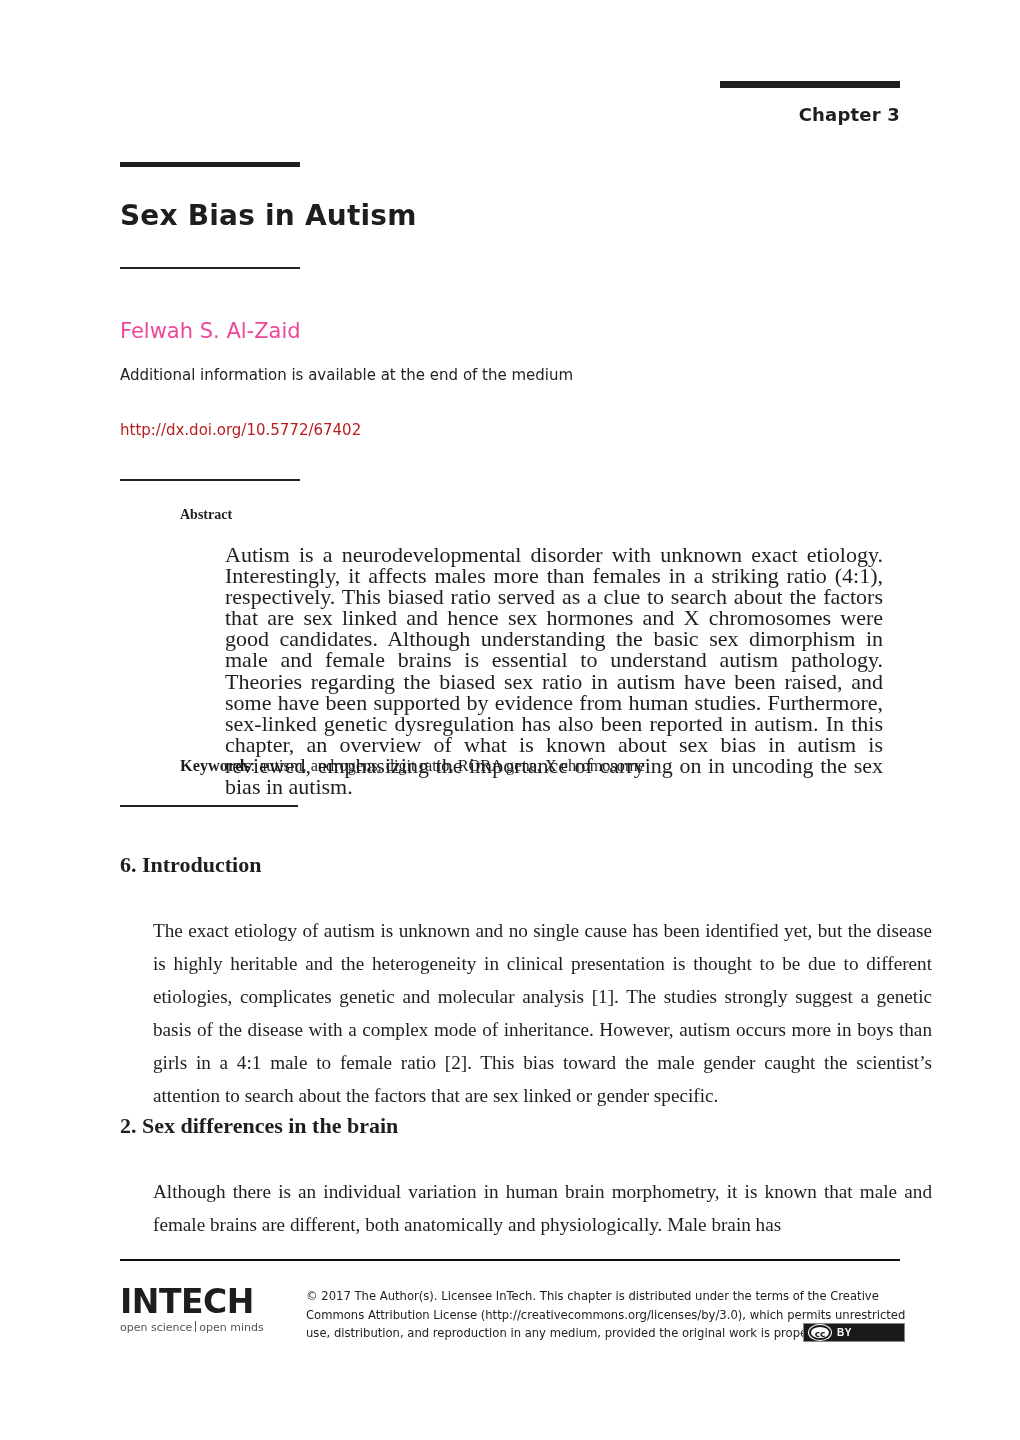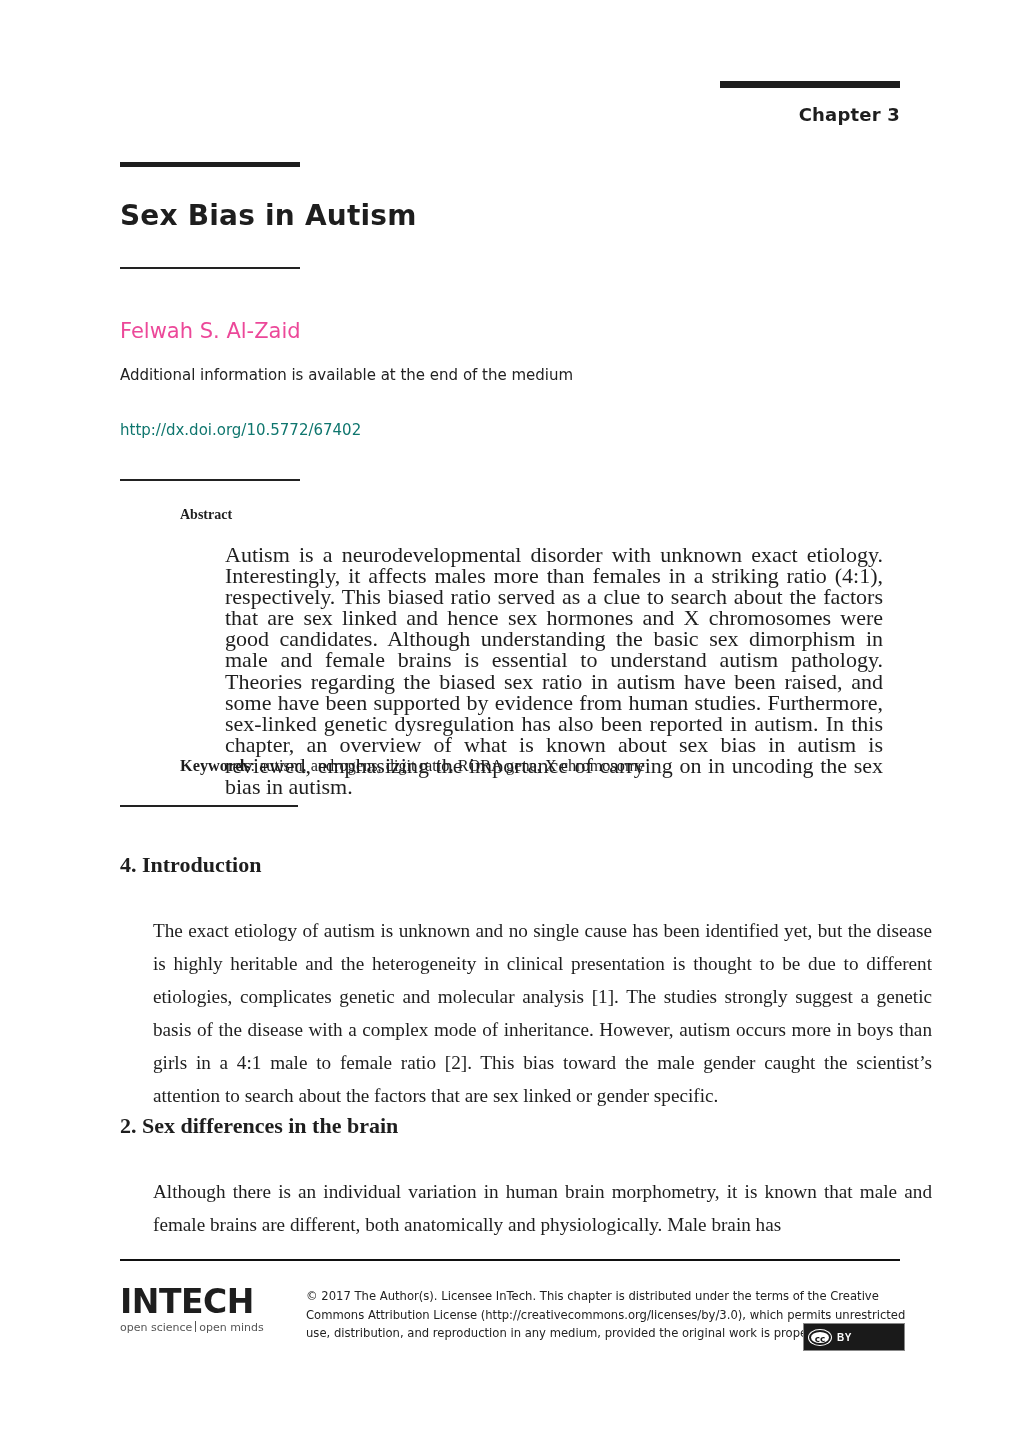--- a/index.html
+++ b/index.html
@@ -21,21 +21,21 @@
     .rule-thick-top { left: 720px; top: 81px; width: 180px; height: 7px; background: #1e1e1e; }
     .chapter-label { right: 120px; top: 104px; font-size: 18px; font-weight: bold; letter-spacing: 0.2px; }
 
     .rule-thick-title { left: 120px; top: 162px; width: 180px; height: 5px; background: #1e1e1e; }
     .title { left: 120px; top: 199px; font-size: 28px; font-weight: bold; letter-spacing: 0.2px; }
 
     .rule-thin { height: 2px; background: #222; }
     .r1 { left: 120px; top: 267px; width: 180px; }
     .author { left: 120px; top: 303px; font-size: 21px; font-weight: normal; color: #ec4899; margin-top: 16px; }
     .addinfo { left: 120px; top: 366px; font-size: 15px; color: #222; }
-    .doi { left: 120px; top: 421px; font-size: 15px; color: #0f766e; }
+    .doi { left: 120px; top: 421px; font-size: 15px; color: #b91c1c; }
     .r2 { left: 120px; top: 479px; width: 180px; }
 
     .abstract-heading { left: 180px; top: 507px; font-size: 14px; font-weight: bold; }
     .abstract-body {
       left: 180px; top: 544px; width: 658px;
       font-size: 22px; line-height: 21.1px;
       text-align: justify; hyphens: manual; margin-left: 45px;
     }
     .keywords { left: 180px; top: 756px; font-size: 16.3px; }
     .keywords b { font-weight: bold; }
@@ -56,21 +56,21 @@
 
     .footer-rule { left: 120px; top: 1259px; width: 780px; height: 2px; background: #111; }
 
     .logo { left: 120px; top: 1285px; }
     .logo-mark { font-size: 33px; font-weight: bold; letter-spacing: -0.5px; color: #1e1e1e; line-height: 34px; font-family: "DejaVu Sans", sans-serif; }
     .logo-tag { font-size: 11px; color: #555; margin-top: 2px; font-family: "DejaVu Sans", sans-serif; }
     .logo-tag .sep { display: inline-block; width: 1px; height: 11px; background: #555; vertical-align: -1px; margin: 0 3px; }
 
     .license { left: 306px; top: 1287px; width: 600px; font-size: 11.6px; line-height: 18.5px; color: #222; }
     .cc-badge {
-      left: 803px; top: 1323px; width: 102px; height: 28px;
+      left: 803px; top: 1323px; width: 102px; height: 19px;
       background: #1a1a1a; border: 1px solid #888;
       box-sizing: border-box;
       display: flex; align-items: center;
     }
     .cc-circle {
       width: 22px; height: 15px; margin-left: 5px;
       border-radius: 50%; background: #fff;
       border: 2px solid #1a1a1a; box-shadow: 0 0 0 1px #fff;
       font-family: "DejaVu Sans", sans-serif; font-weight: bold;
       font-size: 9px; color: #1a1a1a; text-align: center; line-height: 15px;
@@ -95,21 +95,21 @@
 <div class="abs addinfo sans">Additional information is available at the end of the medium</div>
 <div class="abs doi sans">http://dx.doi.org/10.5772/67402</div>
 <div class="abs rule-thin r2"></div>
 
 <div class="abs abstract-heading serif">Abstract</div>
 <div class="abs abstract-body serif">Autism is a neurodevelopmental disorder with unknown exact etiology. Interestingly, it affects males more than females in a striking ratio (4:1), respectively. This biased ratio served as a clue to search about the factors that are sex linked and hence sex hormones and X chromosomes were good candidates. Although understanding the basic sex dimorphism in male and female brains is essential to understand autism pathology. Theories regarding the biased sex ratio in autism have been raised, and some have been supported by evi­dence from human studies. Furthermore, sex-linked genetic dysregulation has also been reported in autism. In this chapter, an overview of what is known about sex bias in autism is reviewed, emphasizing the importance of carrying on in uncoding the sex bias in autism.</div>
 <div class="abs keywords serif"><b>Keywords</b><span>: autism, androgens, digit ratio, RORA gene, X chromosome</span></div>
 
 <div class="abs rule-thin r3"></div>
 
-<div class="abs section-heading serif sec1">4. Introduction</div>
+<div class="abs section-heading serif sec1">6. Introduction</div>
 <div class="abs body-text serif p1">The exact etiology of autism is unknown and no single cause has been identified yet, but the disease is highly heritable and the heterogeneity in clinical presentation is thought to be due to different etiologies, complicates genetic and molecular analysis [1]. The studies strongly sug­gest a genetic basis of the disease with a complex mode of inheritance. However, autism occurs more in boys than girls in a 4:1 male to female ratio [2]. This bias toward the male gender caught the scientist’s attention to search about the factors that are sex linked or gender specific.</div>
 
 <div class="abs section-heading serif sec2">2. Sex differences in the brain</div>
 <div class="abs body-text serif p2">Although there is an individual variation in human brain morphometry, it is known that male and female brains are different, both anatomically and physiologically. Male brain has</div>
 
 <div class="abs footer-rule"></div>
 
 <div class="abs logo">
   <div class="logo-mark">INTECH</div>
   <div class="logo-tag"><span>open science</span><span class="sep"></span><span>open minds</span></div>

